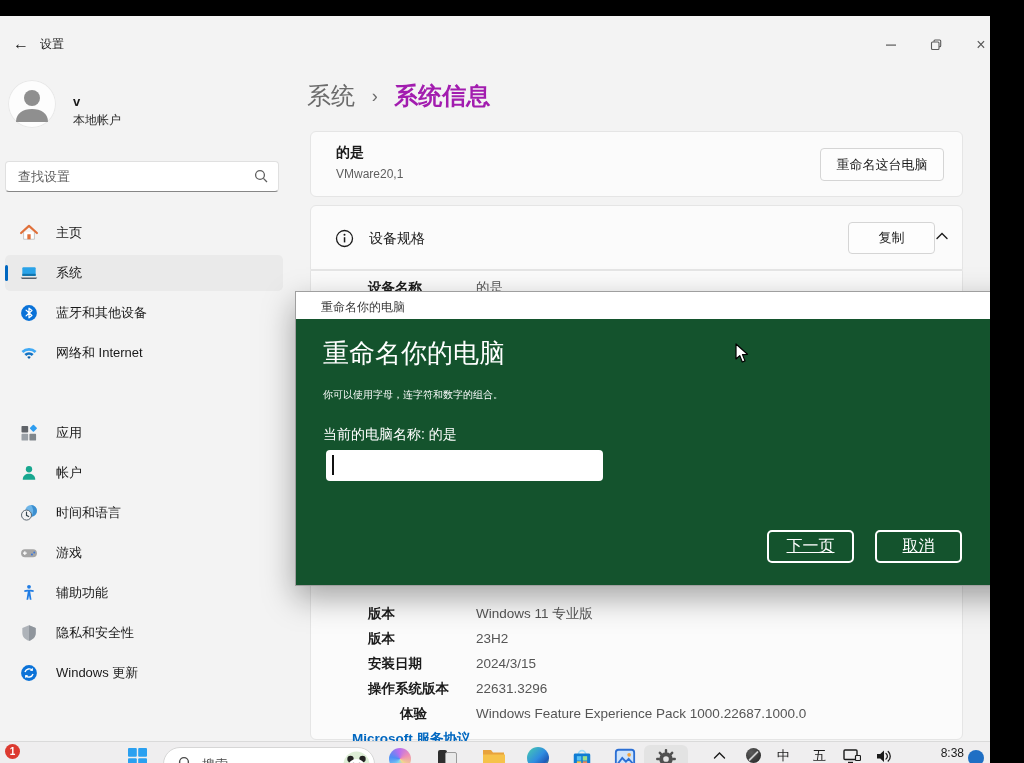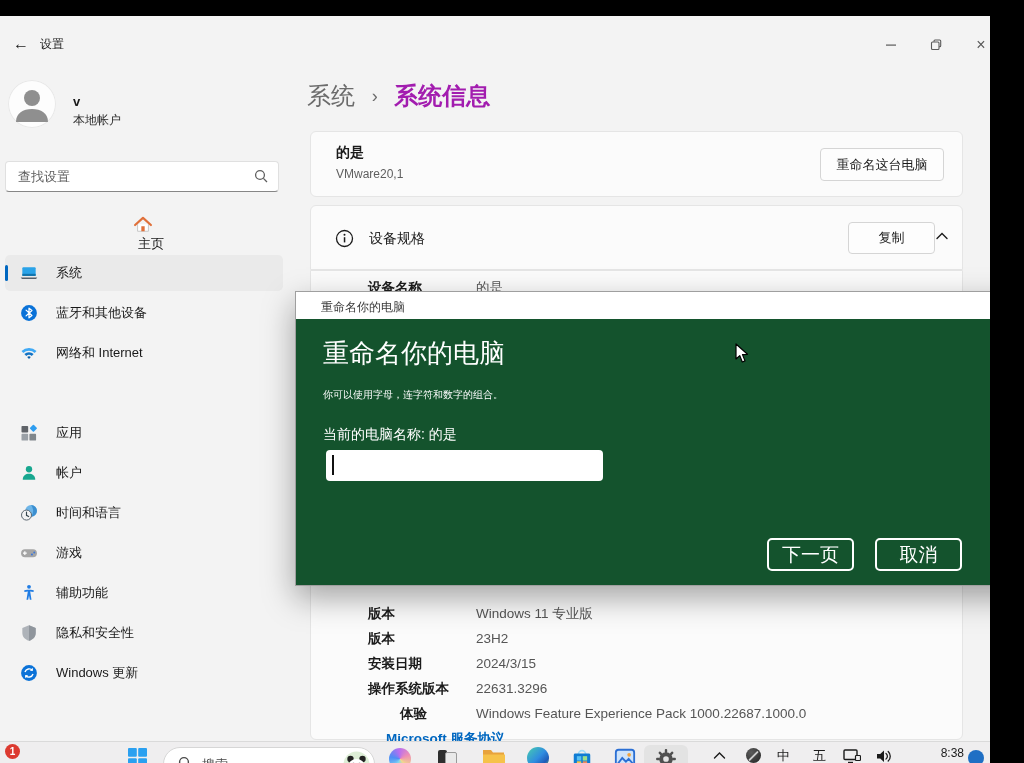--- a/index.html
+++ b/index.html
@@ -41,37 +41,37 @@
   .bc-sep{color:#6b6b6b;font-size:18px;padding:0 10px;vertical-align:2px;}
   .bc-current{color:#a21caf;font-weight:600;}
   .card{position:absolute;background:#fbfbfb;border:1px solid #e5e5e5;border-radius:6px;}
   .btn{background:#fdfdfd;border:1px solid #d5d5d5;border-radius:4px;font-size:13px;color:#1b1b1b;
     display:flex;align-items:center;justify-content:center;font-family:inherit;}
   .dev-name{position:absolute;left:25px;top:12px;font-size:14px;font-weight:bold;color:#1b1b1b;}
   .dev-model{position:absolute;left:25px;top:35px;font-size:12px;color:#5e5e5e;}
   .spec-title{position:absolute;left:58px;top:24px;font-size:14px;color:#1b1b1b;}
   .row-label{position:absolute;font-size:13.5px;font-weight:600;color:#1b1b1b;line-height:20px;text-align:right;}
   .row-value{position:absolute;font-size:13.5px;color:#555;line-height:20px;}
-  .ms-link{position:absolute;left:386px;top:714px;font-size:13.5px;font-weight:600;color:#0067c0;z-index:2;}
+  .ms-link{position:absolute;left:352px;top:714px;font-size:13.5px;font-weight:600;color:#0067c0;z-index:2;}
 
   
   .dialog{position:absolute;left:295px;top:275px;width:794px;height:295px;z-index:5;
     box-shadow:0 12px 30px rgba(0,0,0,.35);border:1px solid #9f9f9f;background:#14532d;}
   .dlg-titlebar{position:absolute;left:0;top:0;width:100%;height:27px;background:#fff;}
   .dlg-titlebar span{position:absolute;left:25px;top:7px;font-size:12px;color:#3a3a3a;}
   .dlg-heading{position:absolute;left:27px;top:44px;font-size:26px;color:#fff;}
   .dlg-sub{position:absolute;left:27px;top:96px;font-size:10px;color:#fff;}
   .dlg-label{position:absolute;left:27px;top:134px;font-size:14px;color:#fff;}
   .dlg-input{position:absolute;left:30px;top:158px;width:277px;height:31px;background:#fff;border:none;
     border-radius:4px;outline:none;font-size:14px;font-family:inherit;padding:0 8px;color:#111;}
   .dlg-caret{position:absolute;left:36px;top:163px;width:1.5px;height:20px;background:#111;
     animation:blink 1.1s steps(1) infinite;}
   @keyframes blink{50%{opacity:0;}}
-  .dlg-btn{position:absolute;top:246px;width:87px;height:33px;background:transparent;border:2px solid #fff;
-    border-radius:5px;color:#fff;font-size:19px;font-family:inherit;display:flex;align-items:center;justify-content:center;}
+  .dlg-btn{position:absolute;top:238px;width:87px;height:33px;background:transparent;border:2px solid #fff;
+    border-radius:5px;color:#fff;font-size:16px;font-family:inherit;display:flex;align-items:center;justify-content:center;text-decoration:underline;}
 
   
   .taskbar{position:absolute;left:0;top:741px;width:990px;height:22px;background:#efeeef;
     border-top:1px solid #dadada;overflow:hidden;z-index:20;}
   .tb{position:absolute;}
   .tb-search{position:absolute;left:163px;top:5px;width:212px;height:34px;background:#fff;
     border:1px solid #d6d6d6;border-radius:17px;}
   .tb-search .q{position:absolute;left:14px;top:8px;}
   .tb-search .txt{position:absolute;left:38px;top:8px;font-size:13px;color:#454545;}
   .tb-ime{font-size:13px;color:#1b1b1b;top:5px;}
@@ -121,21 +121,21 @@
     <div class="user-type">本地帐户</div>
 
     <div class="search-box">
       <input placeholder="查找设置" style="">
       <svg class="search-glyph" width="14" height="14" viewBox="0 0 14 14">
         <circle cx="6" cy="6" r="4.4" fill="none" stroke="#5e5e5e" stroke-width="1.3"></circle>
         <path d="M9.4 9.4 L13 13" stroke="#5e5e5e" stroke-width="1.3"></path>
       </svg>
     </div>
 
-    <div class="nav-item" style="top:199px;flex-direction:column;">
+    <div class="nav-item" style="top:199px;">
       <svg class="ic" viewBox="0 0 24 24">
         <path d="M5.5 11v8.5h13V11" fill="#fff" stroke="#bdbdbd" stroke-width="1"></path>
         <path d="M2.5 12 12 3.5 21.5 12" fill="none" stroke="#e0703a" stroke-width="2.6" stroke-linecap="round" stroke-linejoin="round"></path>
         <rect x="10" y="13.5" width="4" height="6" fill="#e0703a"></rect>
       </svg>
       <span>主页</span>
     </div>
     <div class="nav-item selected" style="top:239px;">
       <div class="nav-pill"></div>
       <svg class="ic" viewBox="0 0 24 24">

